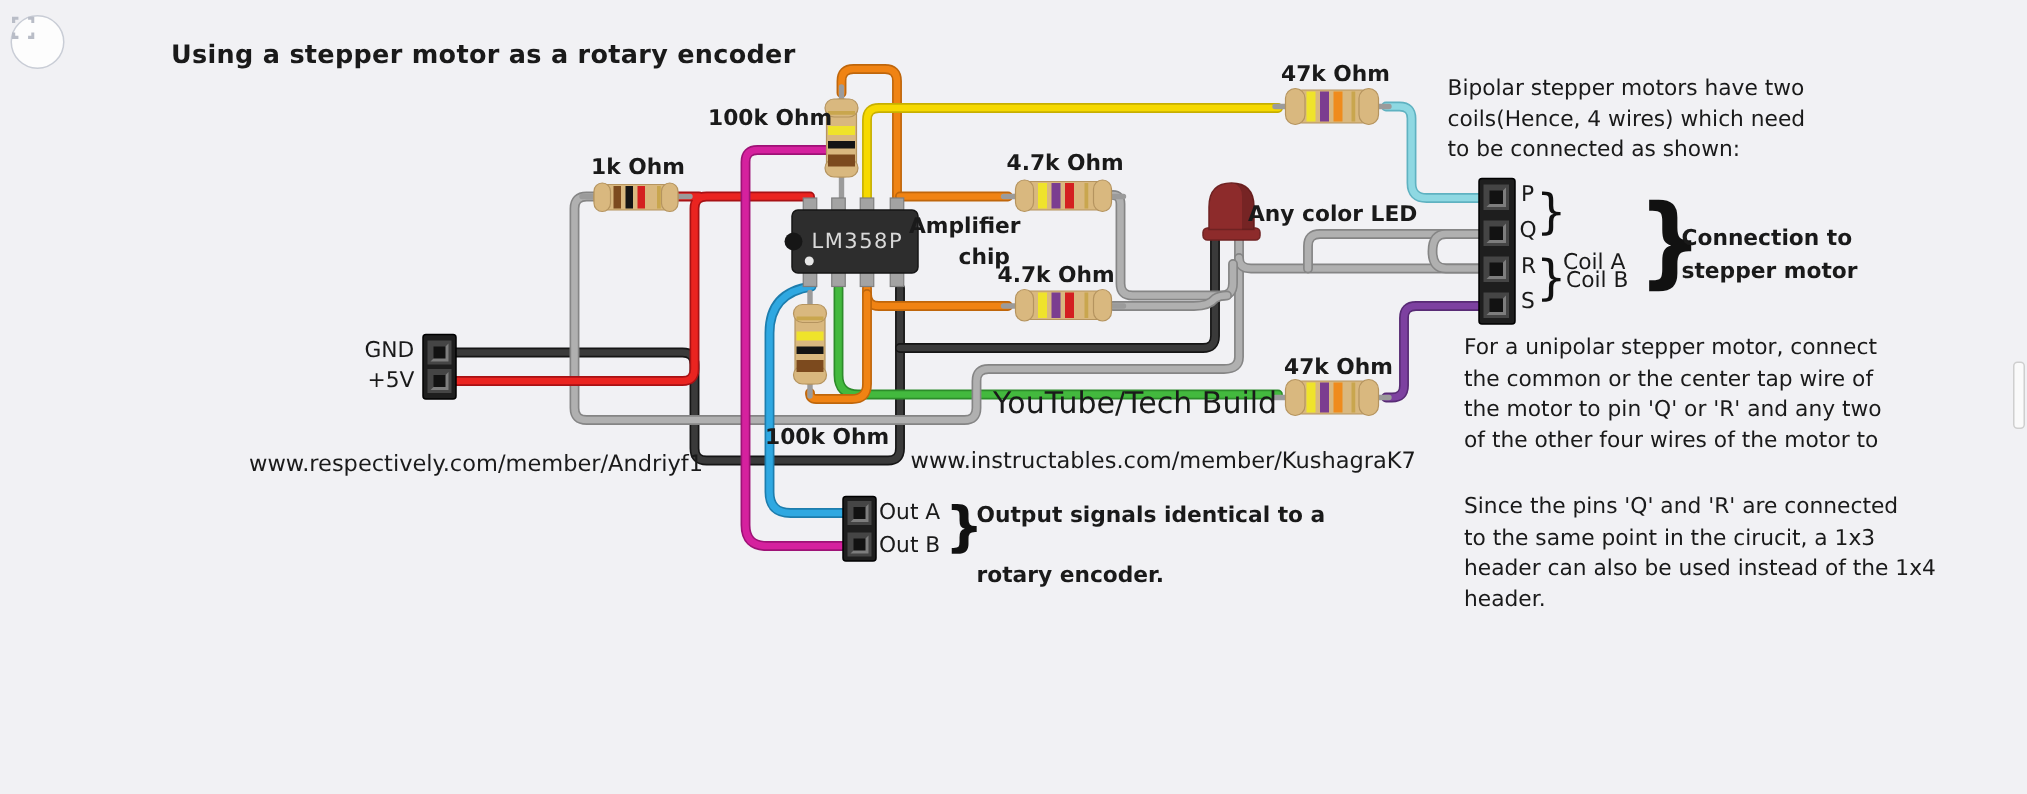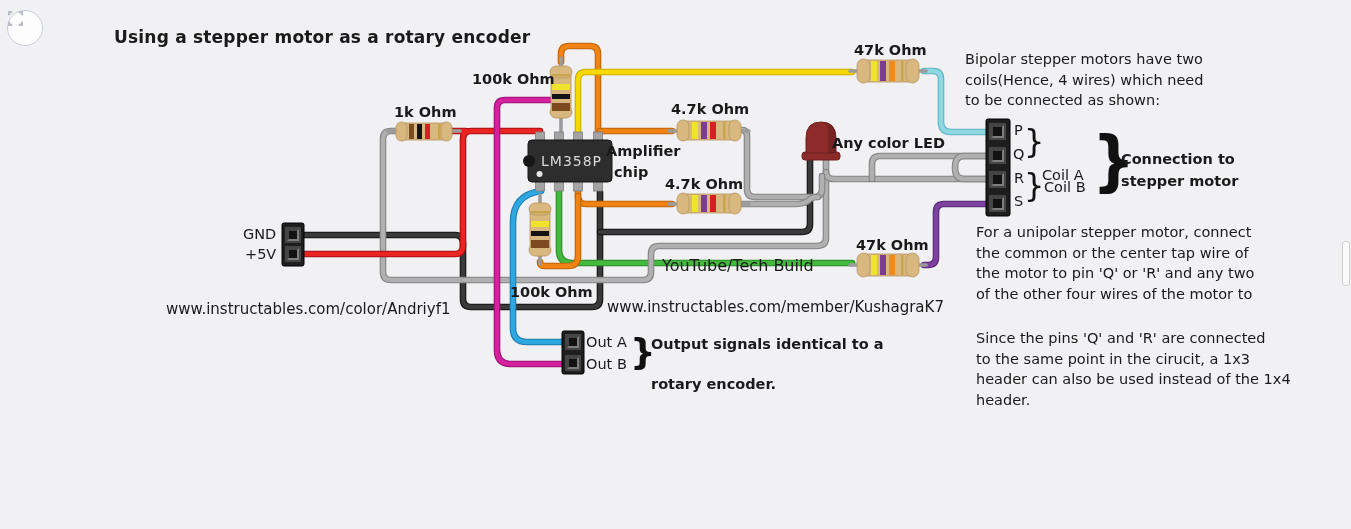--- a/index.html
+++ b/index.html
@@ -304,29 +304,29 @@
   <div class="txt t-label" style="left:472px;top:71px;">100k Ohm</div>
   <div class="txt t-label" style="left:394px;top:104px;">1k Ohm</div>
   <div class="txt t-label" style="left:671px;top:101px;">4.7k Ohm</div>
   <div class="txt t-label" style="left:665px;top:176px;">4.7k Ohm</div>
   <div class="txt t-label" style="left:854px;top:42px;">47k Ohm</div>
   <div class="txt t-label" style="left:856px;top:237px;">47k Ohm</div>
   <div class="txt t-label" style="left:510px;top:284px;">100k Ohm</div>
   <div class="txt t-label" style="left:832px;top:135px;">Any color LED</div>
 
   <div class="txt t-label" style="left:606px;top:143px;">Amplifier</div>
-  <div class="txt t-label" style="left:614px;top:164px;">chip</div>
+  <div class="txt t-label" style="left:639px;top:164px;">chip</div>
   <div class="txt chip-label" style="left:541px;top:153px;">LM358P</div>
 
   <div class="txt t-reg" style="left:243px;top:226px;">GND</div>
   <div class="txt t-reg" style="left:245px;top:246px;">+5V</div>
 
-  <div class="txt t-reg" style="left:166px;top:300px;font-size:15px;">www.instructables.com/color/Andriyf1</div>
+  <div class="txt t-reg" style="left:166px;top:300px;font-size:15px;">www.respectively.com/member/Andriyf1</div>
   <div class="txt t-reg" style="left:607px;top:298px;font-size:15px;">www.instructables.com/member/KushagraK7</div>
-  <div class="txt t-reg" style="left:662px;top:256px;font-size:16px;">YouTube/Tech Build</div>
+  <div class="txt t-reg" style="left:662px;top:256px;font-size:20px;">YouTube/Tech Build</div>
 
   <div class="txt t-reg" style="left:586px;top:334px;">Out A</div>
   <div class="txt t-reg" style="left:586px;top:356px;">Out B</div>
   <div class="txt brace" style="left:630px;top:331px;font-size:36px;font-weight:700;">}</div>
   <div class="txt t-bold" style="left:651px;top:336px;">Output signals identical to a</div>
   <div class="txt t-bold" style="left:651px;top:376px;">rotary encoder.</div>
 
   <div class="txt t-para" style="left:965px;top:49px;">
     <span>Bipolar stepper motors have two</span><br>
     <span>coils(Hence, 4 wires) which need</span><br>

